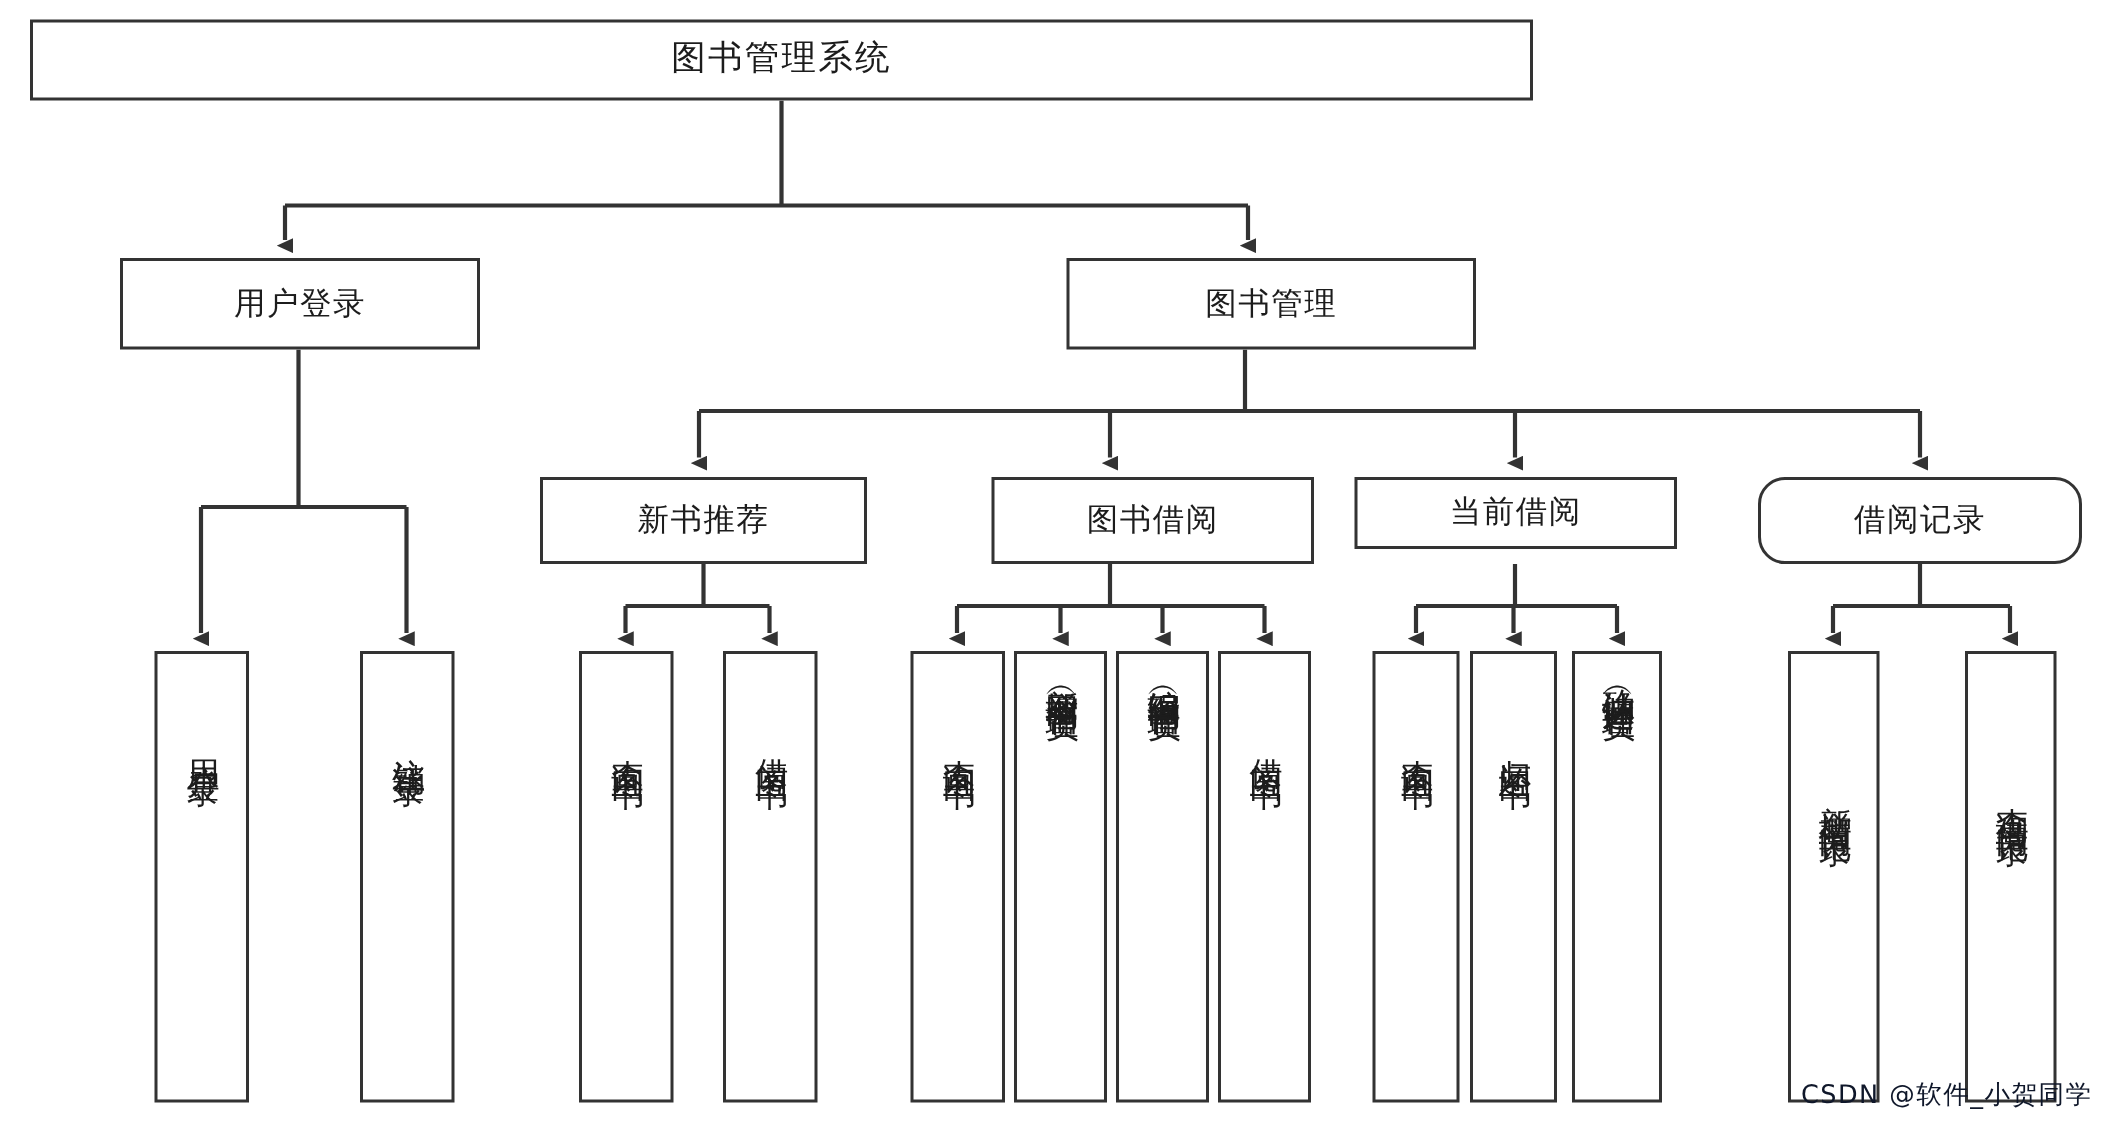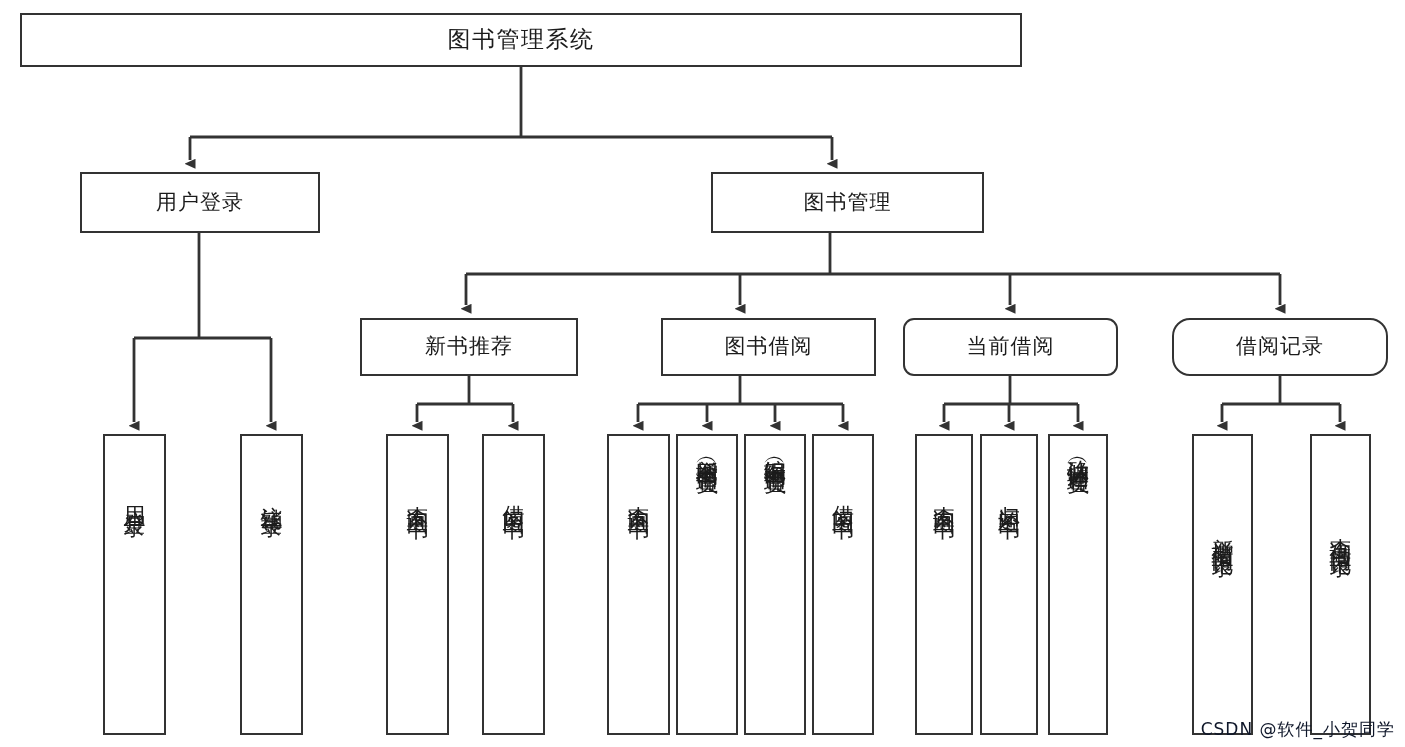--- a/index.html
+++ b/index.html
@@ -125,21 +125,21 @@
   <div class="node h-node" style="left:711px;top:172px;width:273px;height:61px;">
     <span class="lbl">图书管理</span>
   </div>
 
   <div class="node h-node" style="left:360px;top:318px;width:218px;height:58px;">
     <span class="lbl">新书推荐</span>
   </div>
   <div class="node h-node" style="left:633px;top:318px;width:215px;height:58px;margin-left:28px;">
     <span class="lbl">图书借阅</span>
   </div>
-  <div class="node h-node" style="left:903px;top:318px;width:215px;height:58px;border-radius:11px;">
+  <div class="node h-node" style="left:903px;top:318px;width:215px;height:48px;">
     <span class="lbl">当前借阅</span>
   </div>
   <div class="node h-node" style="left:1172px;top:318px;width:216px;height:58px;border-radius:18px;">
     <span class="lbl">借阅记录</span>
   </div>
 
   <div class="node v-node mid" style="left:103px;top:434px;width:63px;height:301px;">
     <span class="lbl">用户登录</span>
   </div>
   <div class="node v-node mid" style="left:240px;top:434px;width:63px;height:301px;">

